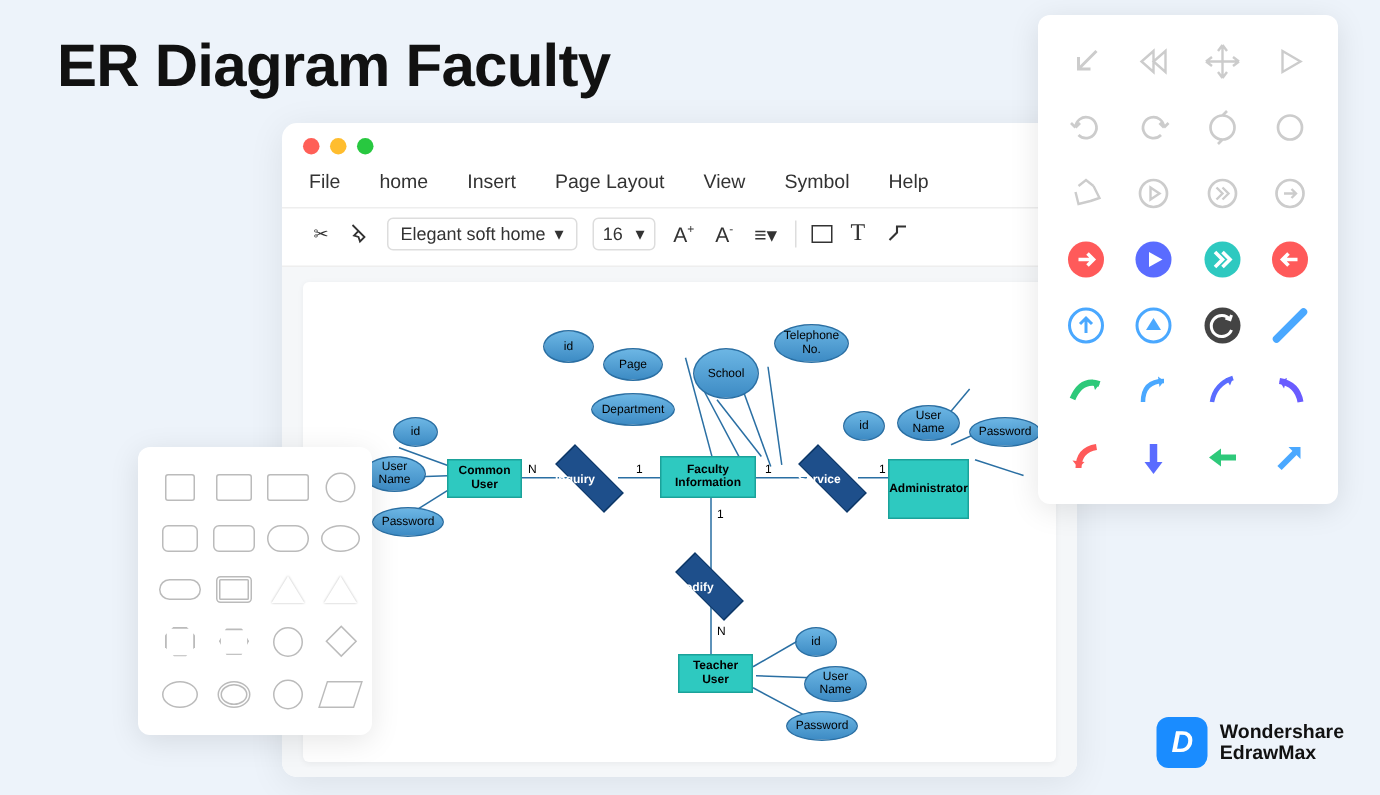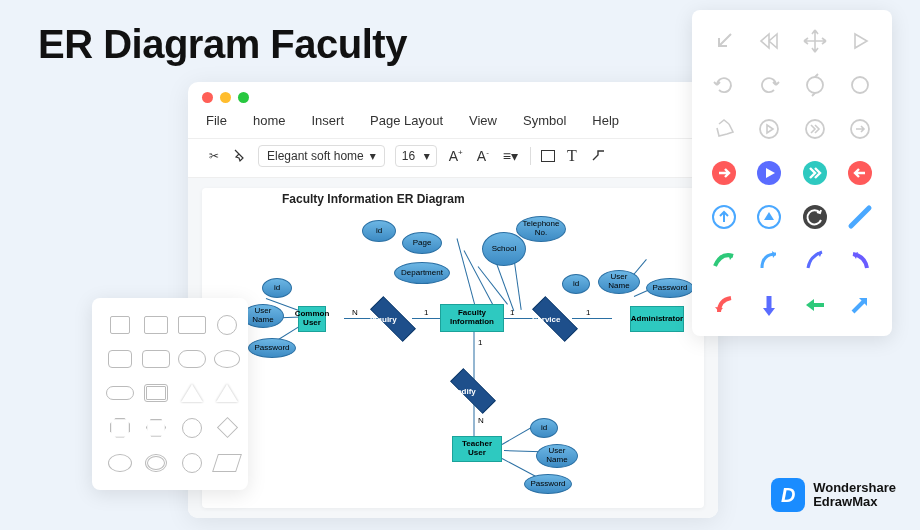--- a/index.html
+++ b/index.html
@@ -106,21 +106,20 @@
     <span class="tb-btn" style="font-family:serif;font-size:16px">T</span>
     <span class="tb-btn">
       <svg width="16" height="16" viewBox="0 0 16 16">
           <path d="M2 13 L7 8 L7 4 L13 4" fill="none" stroke="#333" stroke-width="1.4"></path>
         </svg>
     </span>
   </div>
 
   <div class="canvas">
     <div class="sheet">
-      <div class="diagram-title">Faculty Information ER Diagram</div>
 
       <div class="edge" style="left:64px;top:110px;width:40px;transform:rotate(20deg)"></div>
       <div class="edge" style="left:58px;top:130px;width:48px;transform:rotate(-2deg)"></div>
       <div class="edge" style="left:70px;top:155px;width:40px;transform:rotate(-32deg)"></div>
       <div class="edge" style="left:142px;top:130px;width:36px"></div>
       <div class="edge" style="left:210px;top:130px;width:36px"></div>
       <div class="edge" style="left:255px;top:50px;width:72px;transform:rotate(75deg)"></div>
       <div class="edge" style="left:262px;top:62px;width:62px;transform:rotate(62deg)"></div>
       <div class="edge" style="left:276px;top:78px;width:48px;transform:rotate(52deg)"></div>
       <div class="edge" style="left:292px;top:68px;width:58px;transform:rotate(70deg)"></div>
@@ -138,21 +137,21 @@
 
       <div class="ellipse" style="left:160px;top:32px;width:34px;height:22px">
           <span>id</span>
         </div>
       <div class="ellipse" style="left:200px;top:44px;width:40px;height:22px">
           <span>Page</span>
         </div>
       <div class="ellipse" style="left:192px;top:74px;width:56px;height:22px">
           <span>Department</span>
         </div>
-      <div class="ellipse" style="left:280px;top:44px;width:44px;height:34px">
+      <div class="ellipse" style="left:260px;top:44px;width:44px;height:34px">
           <span>School</span>
         </div>
       <div class="ellipse" style="left:314px;top:28px;width:50px;height:26px">
           <span>Telephone No.</span>
         </div>
 
       <div class="ellipse" style="left:60px;top:90px;width:30px;height:20px">
           <span>id</span>
         </div>
       <div class="ellipse" style="left:40px;top:116px;width:42px;height:24px">
@@ -175,27 +174,27 @@
       <div class="ellipse" style="left:328px;top:230px;width:28px;height:20px">
           <span>id</span>
         </div>
       <div class="ellipse" style="left:334px;top:256px;width:42px;height:24px">
           <span>User Name</span>
         </div>
       <div class="ellipse" style="left:322px;top:286px;width:48px;height:20px">
           <span>Password</span>
         </div>
 
-      <div class="rect-ent" style="left:96px;top:118px;width:28px;height:26px">
+      <div class="rect-ent" style="left:96px;top:118px;width:50px;height:26px">
           <span>Common User</span>
         </div>
       <div class="rect-ent" style="left:238px;top:116px;width:64px;height:28px">
           <span>Faculty Information</span>
         </div>
-      <div class="rect-ent" style="left:428px;top:118px;width:54px;height:26px">
+      <div class="rect-ent" style="left:390px;top:118px;width:54px;height:40px">
           <span>Administrator</span>
         </div>
       <div class="rect-ent" style="left:250px;top:248px;width:50px;height:26px">
           <span>Teacher User</span>
         </div>
 
       <div class="diamond" style="left:168px;top:116px">
           <span>Inquiry</span>
         </div>
       <div class="diamond" style="left:330px;top:116px">

